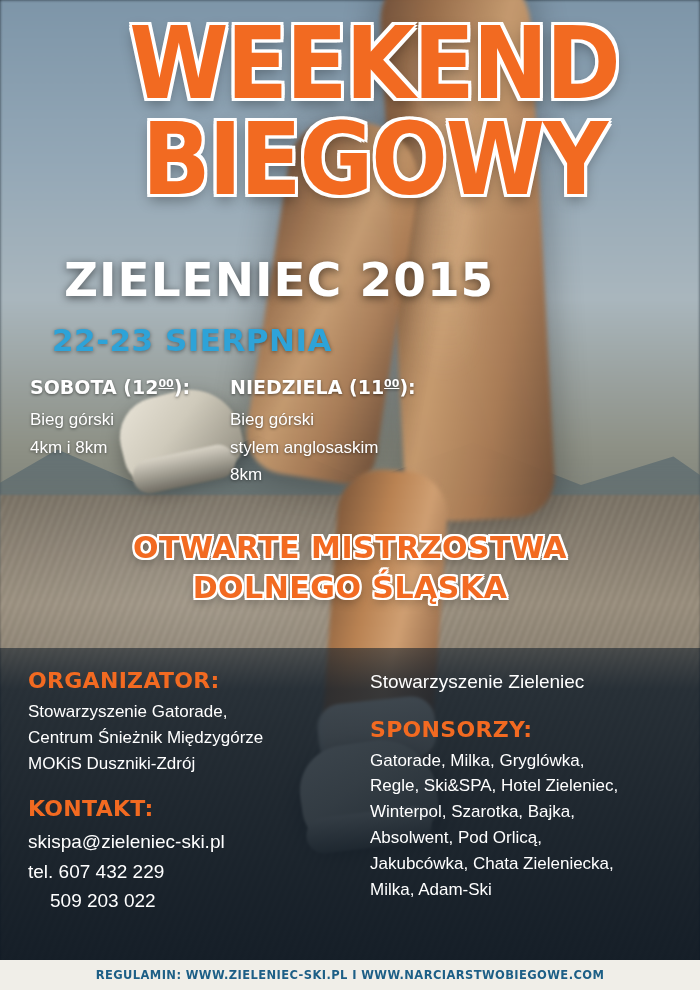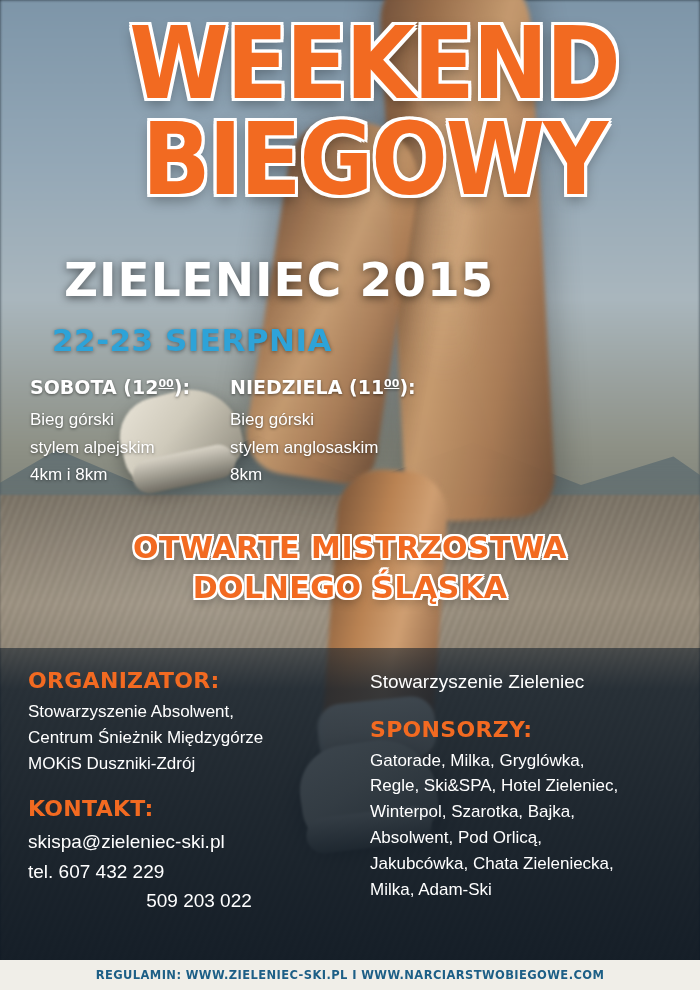--- a/index.html
+++ b/index.html
@@ -265,21 +265,21 @@
     margin-bottom: 6px;
   }
   .body-line {
     font-size: 17px;
     line-height: 1.52;
     color: #ffffff;
   }
   .body-line.big { font-size: 19px; line-height: 1.5; }
   .mt18 { margin-top: 20px; }
   .contact-line { font-size: 19px; line-height: 1.55; }
-  .contact-line.indent { padding-left: 22px; text-align: center; }
+  .contact-line.indent { padding-left: 22px; }
 
   .footer {
     position: absolute;
     left: 0; bottom: 0; width: 100%;
     height: 30px;
     background: #f0eee8;
     color: #1d5f86;
     font-size: 11.5px;
     font-weight: bold;
     letter-spacing: 0.4px;
@@ -322,21 +322,20 @@
     <div class="t-date">22-23 SIERPNIA</div>
 
     <div class="days">
 
       <div class="day-col">
         <div class="day-head">
           <span>SOBOTA</span>
           <span class="hh">(12</span><sup>00</sup><span>):</span>
         </div>
         <div class="day-line">Bieg górski</div>
-        <div class="day-line">stylem alpejskim</div>
         <div class="day-line">4km i 8km</div>
       </div>
 
       <div class="day-col">
         <div class="day-head">
           <span>NIEDZIELA</span>
           <span class="hh">(11</span><sup>00</sup><span>):</span>
         </div>
         <div class="day-line">Bieg górski</div>
         <div class="day-line">stylem anglosaskim</div>
@@ -345,21 +344,21 @@
 
     </div>
 
     <div class="champ">
       <div>OTWARTE MISTRZOSTWA</div>
       <div>DOLNEGO ŚLĄSKA</div>
     </div>
 
     <div class="col-left">
       <div class="head-orange">ORGANIZATOR:</div>
-      <div class="body-line">Stowarzyszenie Absolwent,</div>
+      <div class="body-line">Stowarzyszenie Gatorade,</div>
       <div class="body-line">Centrum Śnieżnik Międzygórze</div>
       <div class="body-line">MOKiS Duszniki-Zdrój</div>
 
       <div class="head-orange mt18">KONTAKT:</div>
       <div class="contact-line">skispa@zieleniec-ski.pl</div>
       <div class="contact-line">tel. 607 432 229</div>
       <div class="contact-line indent">509 203 022</div>
     </div>
 
     <div class="col-right">

